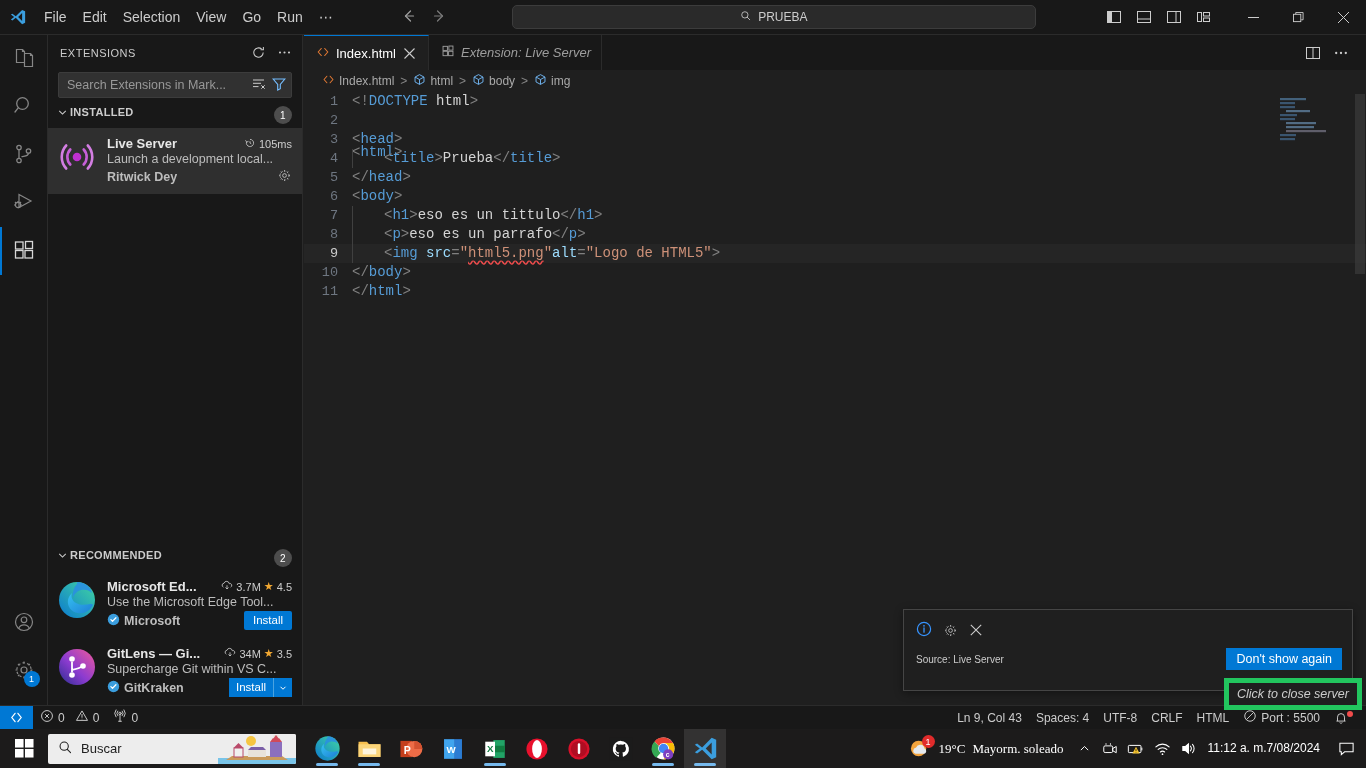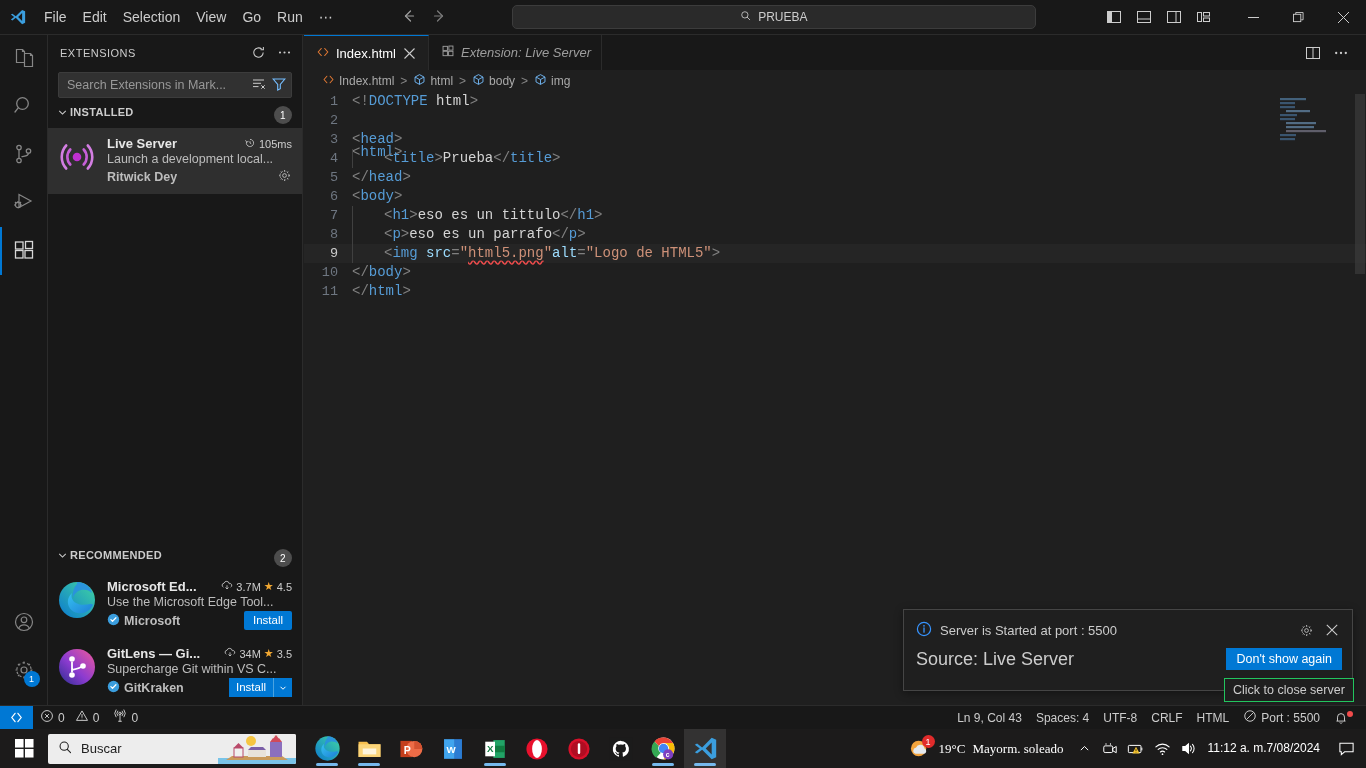--- a/index.html
+++ b/index.html
@@ -180,29 +180,29 @@
   .notif {
     position: absolute; left: 903px; top: 609px; width: 450px; height: 82px;
     background: #1f1f1f; border: 1px solid #454545; box-shadow: 0 2px 8px rgba(0,0,0,.4);
     display: flex; flex-direction: column; z-index: 30;
   }
   .notif-top { display: flex; align-items: center; padding: 10px 10px 0 12px; gap: 8px; }
   .notif-msg { flex: 1; font-size: 13px; color: #cccccc; }
   .notif-actions { display: flex; align-items: center; gap: 6px; color: #cccccc; }
   .notif-ibtn { width: 20px; height: 20px; display:flex; align-items:center; justify-content:center; border-radius:3px;}
   .notif-bottom { display: flex; align-items: center; padding: 8px 10px 0 12px; }
-  .notif-source { font-size: 18px; color: #cccccc; }
+  .notif-source { font-size: 10px; color: #cccccc; }
   .notif-btn {
     margin-left: auto; background: #0078d4; color: #fff; border: none;
     font-size: 12.5px; padding: 4px 10px; font-family: "Liberation Sans", sans-serif; cursor: pointer;
   }
   .tooltip {
     position: absolute; left: 1224px; top: 678px; background: #1f1f1f;
-    border: 1px solid #22c55e; color: #cccccc; font-size: 12.5px;
-    padding: 4px 8px; z-index: 40; white-space: nowrap;
+    border: 5px solid #22c55e; color: #cccccc; font-size: 12.5px;
+    padding: 4px 8px; z-index: 40; white-space: nowrap; font-style: italic;
   }
 
   
   .statusbar {
     position: absolute; top: 705px; left: 0; width: 1366px; height: 24px;
     background: #181818; display: flex; align-items: center; font-size: 12px; color: #cccccc;
     border-top: 1px solid #2b2b2b;
   }
   .remote-btn {
     background: #0078d4; color: #fff; height: 24px; display: flex; align-items: center;
@@ -738,21 +738,20 @@
 
   <div class="notif">
     <div class="notif-top">
       <span>
         <svg width="16" height="16" viewBox="0 0 16 16">
             <circle cx="8" cy="8" r="6.6" stroke="#3794ff" stroke-width="1.2" fill="none"></circle>
             <path d="M8 7v4.2" stroke="#3794ff" stroke-width="1.3" stroke-linecap="round"></path>
             <circle cx="8" cy="4.8" r=".85" fill="#3794ff"></circle>
           </svg>
       </span>
-      <span class="notif-msg">Server is Started at port : 5500</span>
       <span class="notif-actions">
         <span class="notif-ibtn">
           <svg width="15" height="15" viewBox="0 0 24 24" fill="none" stroke="#cccccc" stroke-width="1.3">
             <circle cx="12" cy="12" r="3"></circle>
             <path d="M12 3.5v2M12 18.5v2M3.5 12h2M18.5 12h2M6 6l1.4 1.4M16.6 16.6 18 18M18 6l-1.4 1.4M7.4 16.6 6 18"></path>
             <circle cx="12" cy="12" r="7.2" stroke-dasharray="2.3 2.3"></circle>
           </svg>
         </span>
         <span class="notif-ibtn">
           <svg width="12" height="12" viewBox="0 0 12 12">

